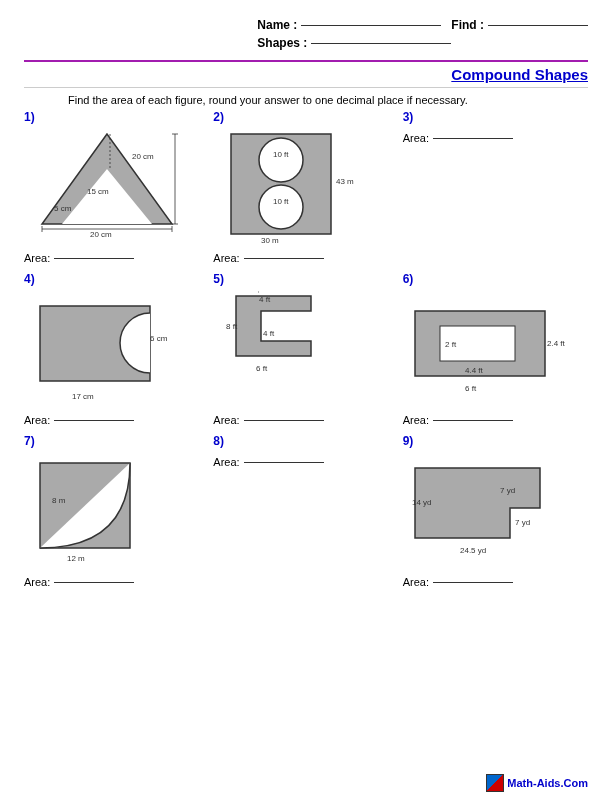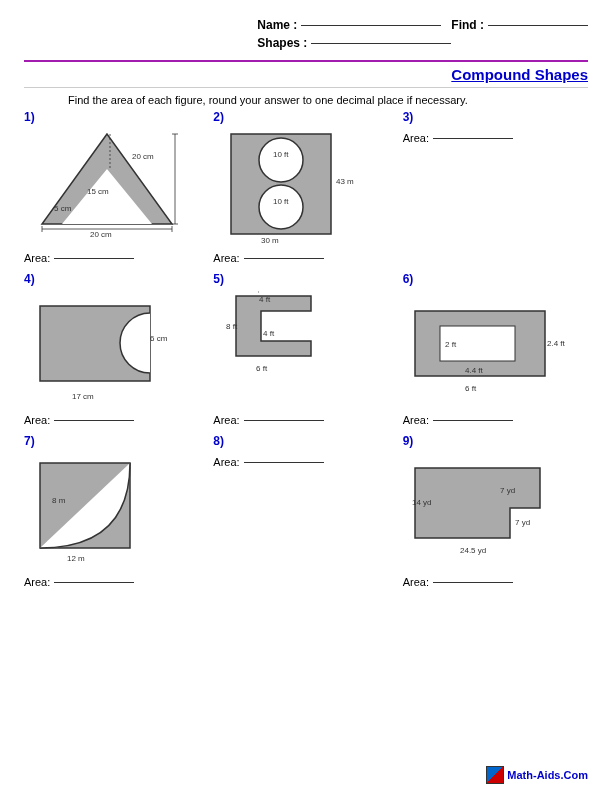--- a/index.html
+++ b/index.html
@@ -90,21 +90,21 @@
       align-items: center;
       gap: 4px;
     }
     .area-underline {
       display: inline-block;
       width: 80px;
       border-bottom: 1px solid #333;
     }
     .footer {
       position: absolute;
-      bottom: 8px;
+      bottom: 0;
       right: 24px;
       display: flex;
       align-items: center;
       gap: 4px;
     }
     .math-aids-logo {
       display: flex;
       align-items: center;
       gap: 3px;
     }

